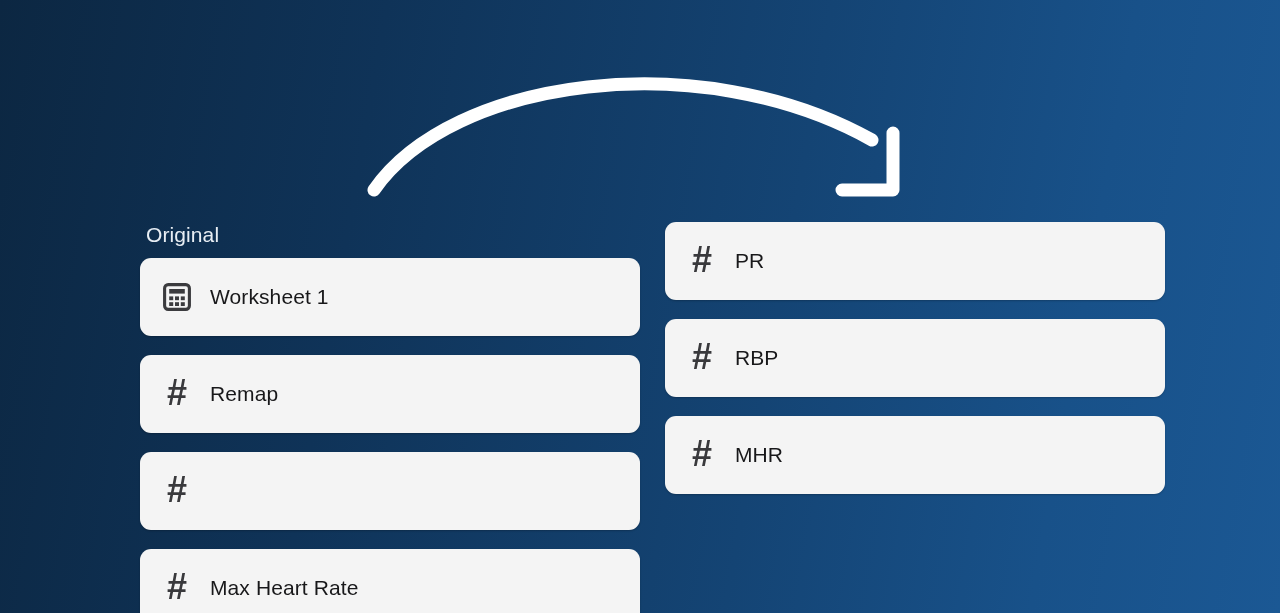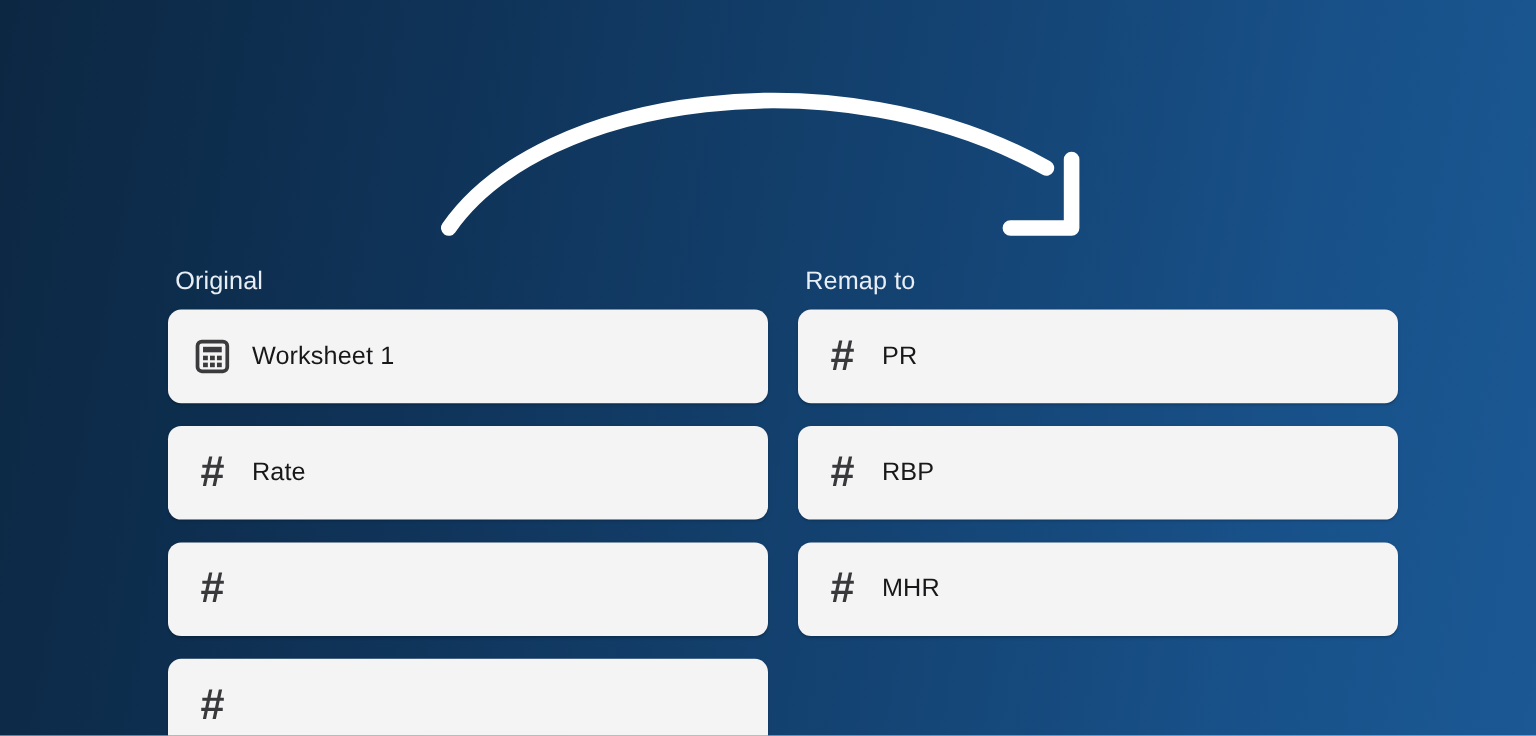--- a/index.html
+++ b/index.html
@@ -116,38 +116,38 @@
           <rect x="18.8" y="20.2" width="4.0" height="3.8" fill="#3b3b3e"></rect>
         </svg>
       </span>
       <span class="card-label">Worksheet 1</span>
     </div>
 
     <div class="card">
       <span class="card-icon">
         <span class="hash-glyph">#</span>
       </span>
-      <span class="card-label">Rate</span>
+      <span class="card-label">Remap</span>
     </div>
 
     <div class="card">
       <span class="card-icon">
         <span class="hash-glyph">#</span>
       </span>
     </div>
 
     <div class="card">
       <span class="card-icon">
         <span class="hash-glyph">#</span>
       </span>
+      <span class="card-label">Max Heart Rate</span>
     </div>
   </div>
 
   <div class="column right">
-    <div class="col-header">Remap to</div>
 
 
     <div class="card">
       <span class="card-icon">
         <span class="hash-glyph">#</span>
       </span>
       <span class="card-label">PR</span>
     </div>
 
     <div class="card">

